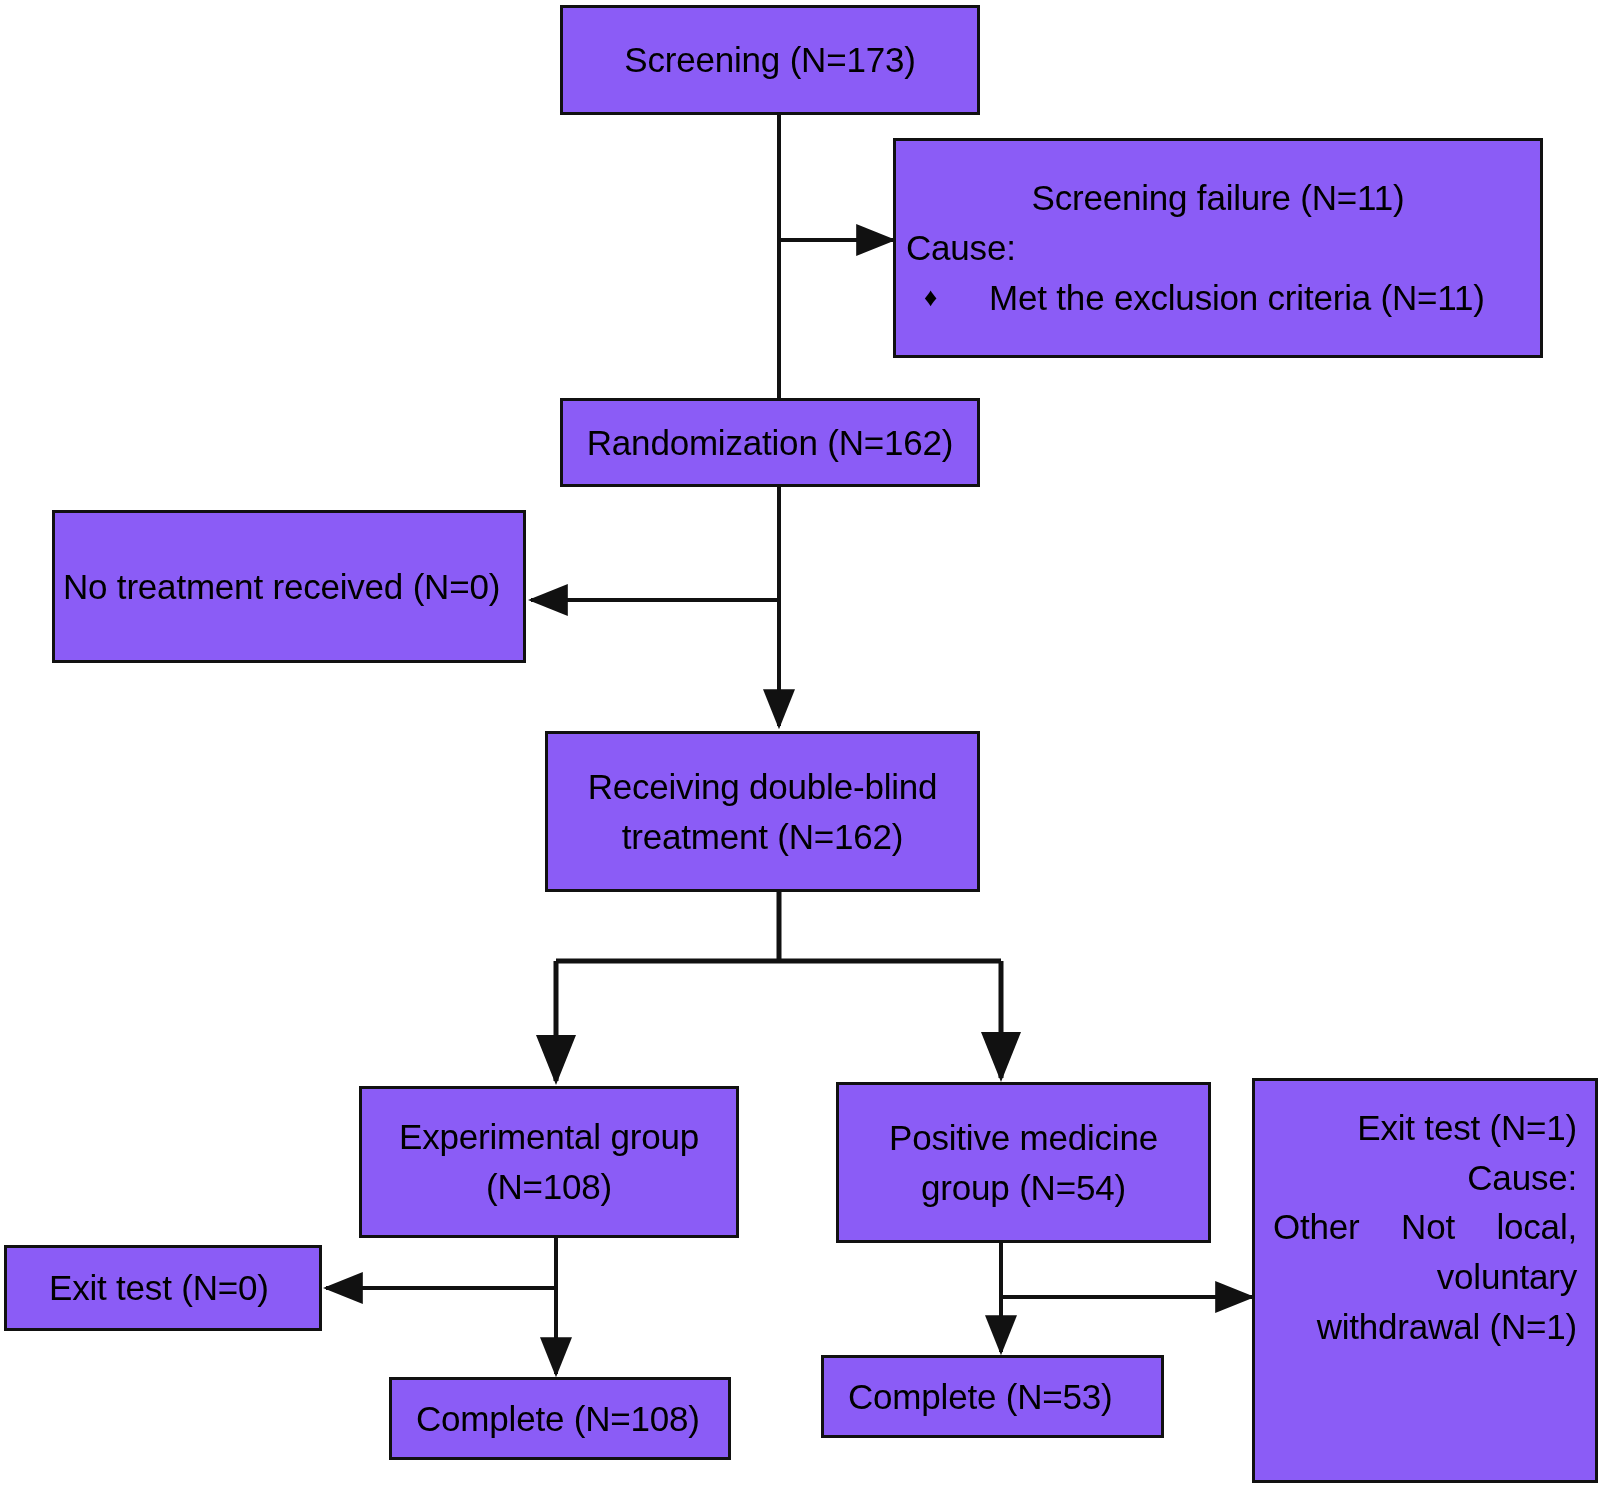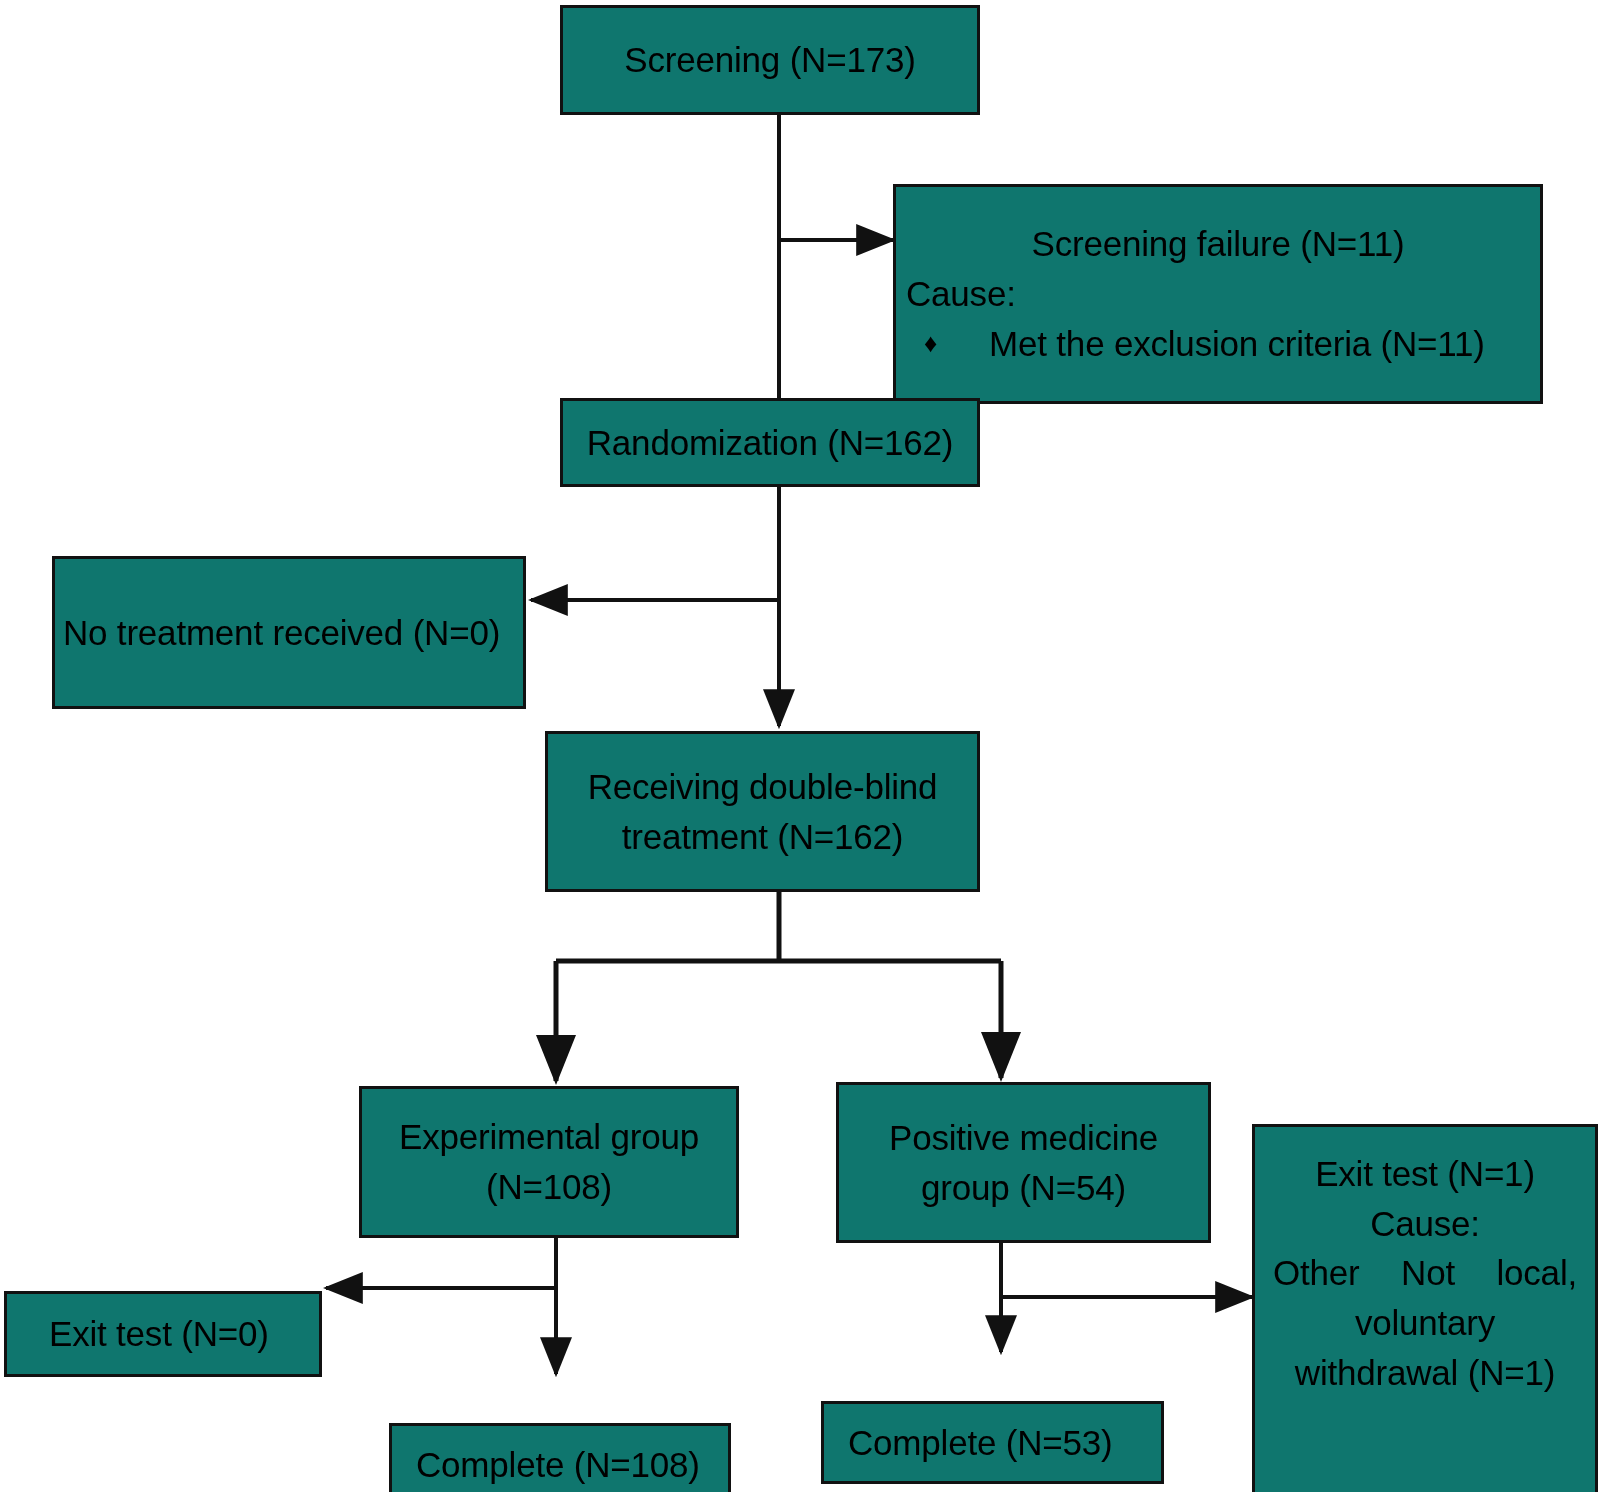--- a/index.html
+++ b/index.html
@@ -21,31 +21,31 @@
     position: absolute;
     left: 0;
     top: 0;
     width: 1604px;
     height: 1492px;
     pointer-events: none;
   }
   .node {
     position: absolute;
     border: 3px solid #111111;
-    background: #0f766e;
+    background: #8b5cf6;
     box-sizing: border-box;
     display: flex;
     flex-direction: column;
     justify-content: center;
     font-size: 35px;
     line-height: 1.42;
     letter-spacing: -0.2px;
   }
   .node.center { align-items: center; text-align: center; }
-  .node.left   { align-items: flex-start; text-align: left; margin-top: 46px; }
+  .node.left   { align-items: flex-start; text-align: left; }
   .pad-lr { padding: 0 14px; }
   .line { display: block; white-space: nowrap; }
   .node-title-centered { text-align: center; width: 100%; display: block; }
   .cause-block { width: 100%; display: block; }
   .bullet-row {
     display: flex;
     align-items: baseline;
     width: 100%;
   }
   .bullet-glyph {
@@ -55,21 +55,21 @@
     margin-left: 18px;
     transform: translateY(-4px);
   }
   .justified-line {
     display: block;
     width: 100%;
     text-align: justify;
     text-align-last: justify;
     white-space: normal;
   }
-  .plain-line { display: block; width: 100%; text-align: center; }
+  .plain-line { display: block; width: 100%; text-align: right; }
 </style>
 </head>
 <body>
 
 <div id="canvas">
 
   <svg id="connectors" viewBox="0 0 1604 1492" xmlns="http://www.w3.org/2000/svg">
     <defs>
       <marker id="arrowhead" markerWidth="10" markerHeight="8" refX="9.2" refY="4" orient="auto" markerUnits="strokeWidth">
         <path d="M0,0 L10,4 L0,8 z" fill="#111111"></path>

